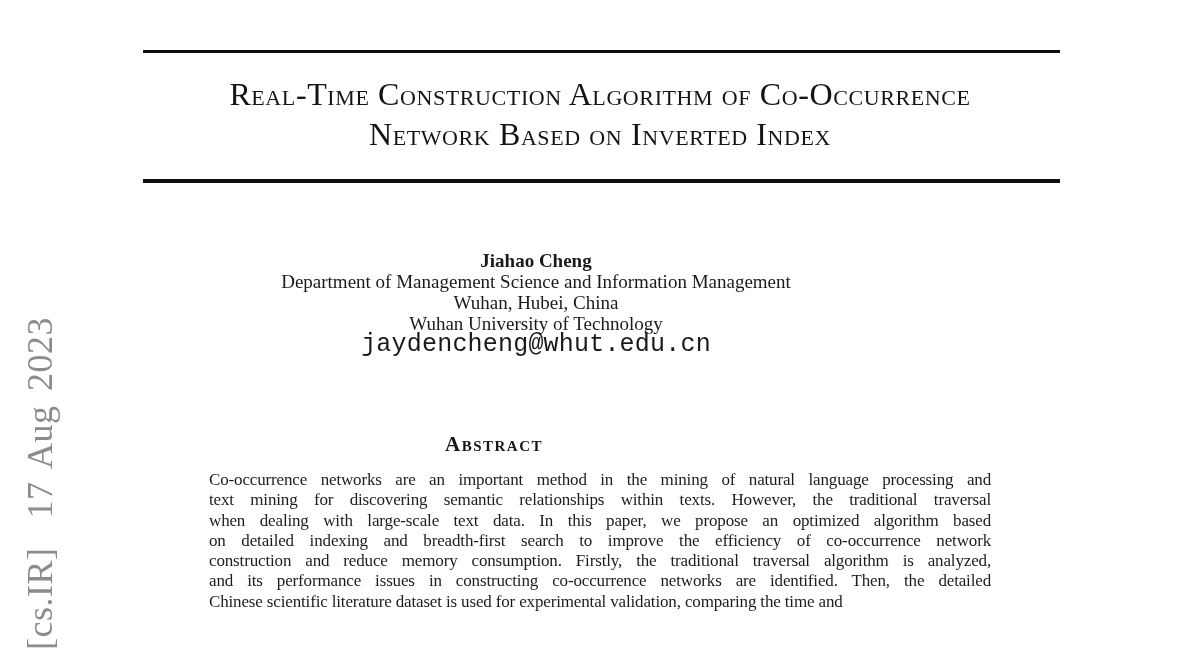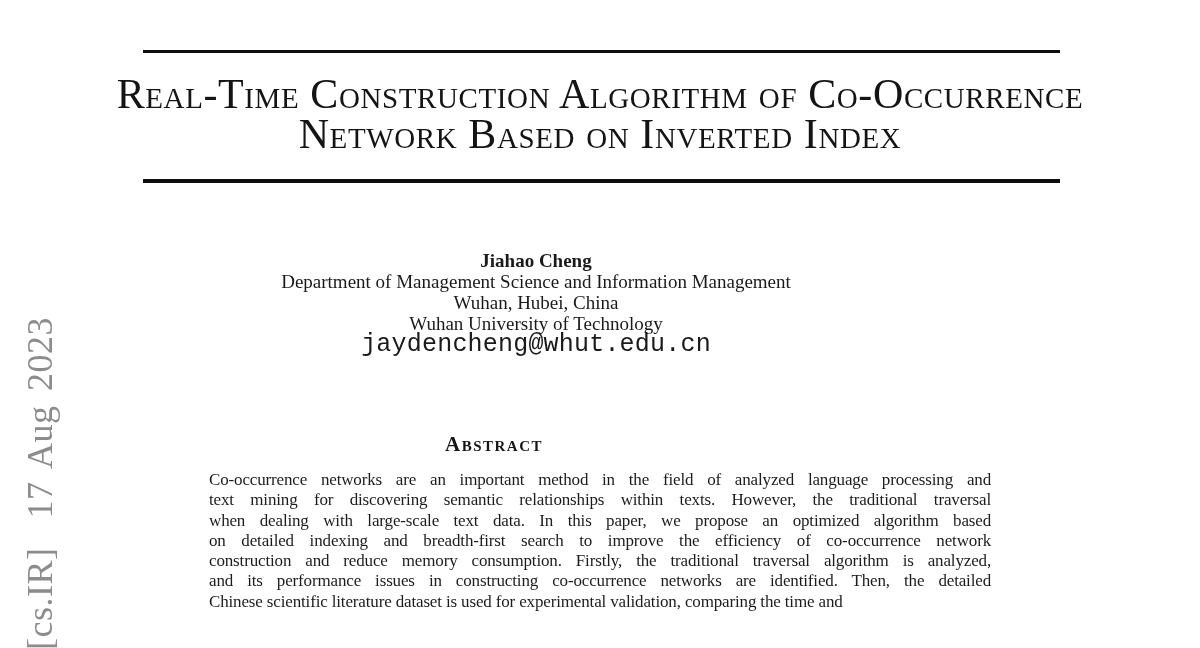--- a/index.html
+++ b/index.html
@@ -43,21 +43,21 @@
   .rule-top { top: 49.5px; }
   .rule-bottom { top: 179px; }
   
   .title-block {
     position: absolute;
     left: 0;
     top: 74px;
     width: 1200px;
     text-align: center;
     font-variant: small-caps;
-    font-size: 42px;
+    font-size: 32px;
     line-height: 40px;
     letter-spacing: 0.6px;
     color: #141414;
   }
   
   .author-block {
     position: absolute;
     left: 0;
     top: 250px;
     width: 1072px;
@@ -122,21 +122,21 @@
     <div class="author-name">Jiahao Cheng</div>
     <div>Department of Management Science and Information Management</div>
     <div>Wuhan, Hubei, China</div>
     <div>Wuhan University of Technology</div>
     <div class="author-email">jaydencheng@whut.edu.cn</div>
   </div>
 
   <div class="abstract-heading">Abstract</div>
 
   <div class="abstract-body">
-    <div class="abstract-line justify-full">Co-occurrence networks are an important method in the field of analyzed language processing and</div>
+    <div class="abstract-line justify-full">Co-occurrence networks are an important method in the mining of natural language processing and</div>
     <div class="abstract-line justify-full">text mining for discovering semantic relationships within texts. However, the traditional traversal</div>
     <div class="abstract-line justify-full">when dealing with large-scale text data. In this paper, we propose an optimized algorithm based</div>
     <div class="abstract-line justify-full">on detailed indexing and breadth-first search to improve the efficiency of co-occurrence network</div>
     <div class="abstract-line justify-full">construction and reduce memory consumption. Firstly, the traditional traversal algorithm is analyzed,</div>
     <div class="abstract-line justify-full">and its performance issues in constructing co-occurrence networks are identified. Then, the detailed</div>
     <div class="abstract-line">Chinese scientific literature dataset is used for experimental validation, comparing the time and</div>
   </div>
 
 </div>
 

